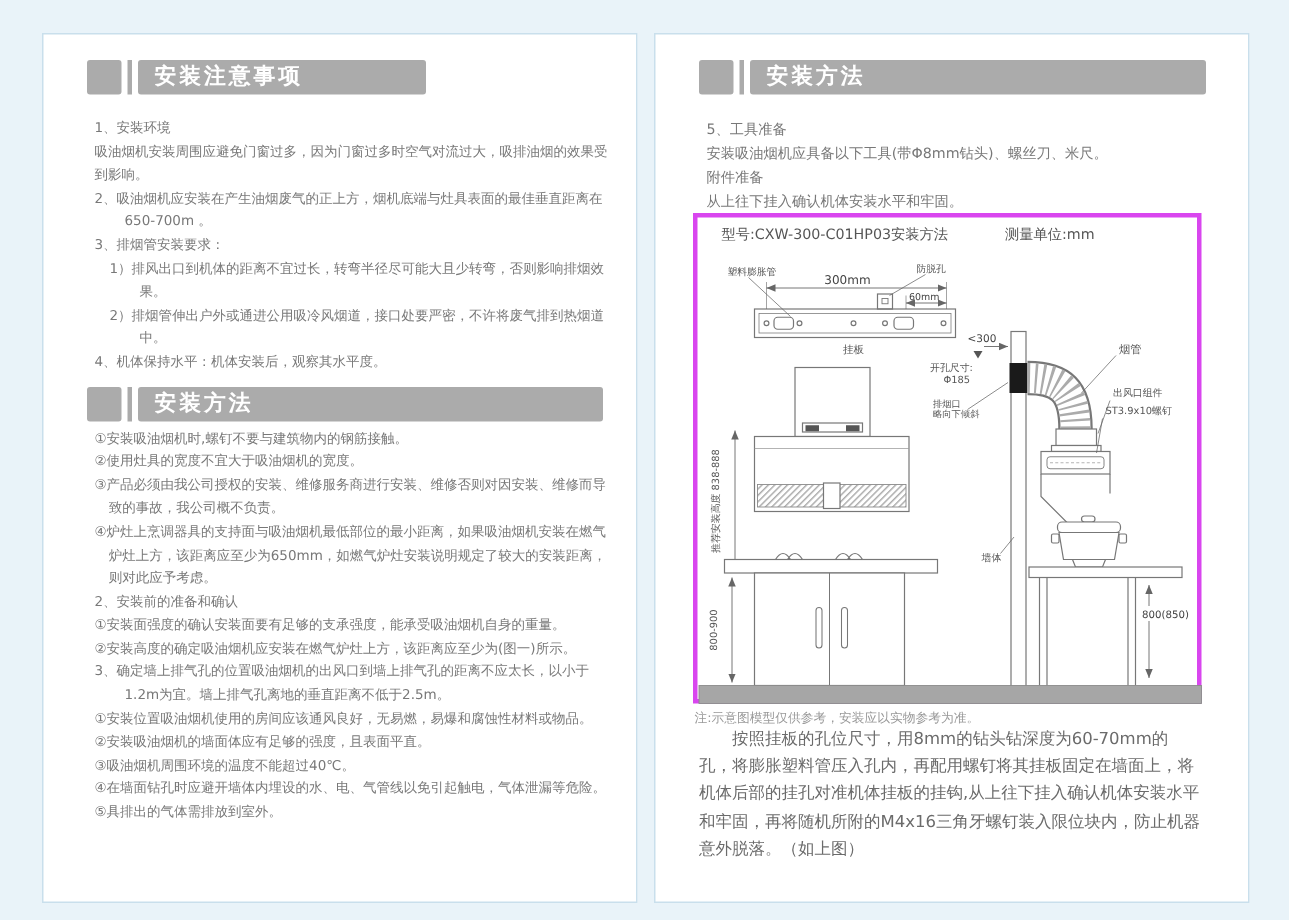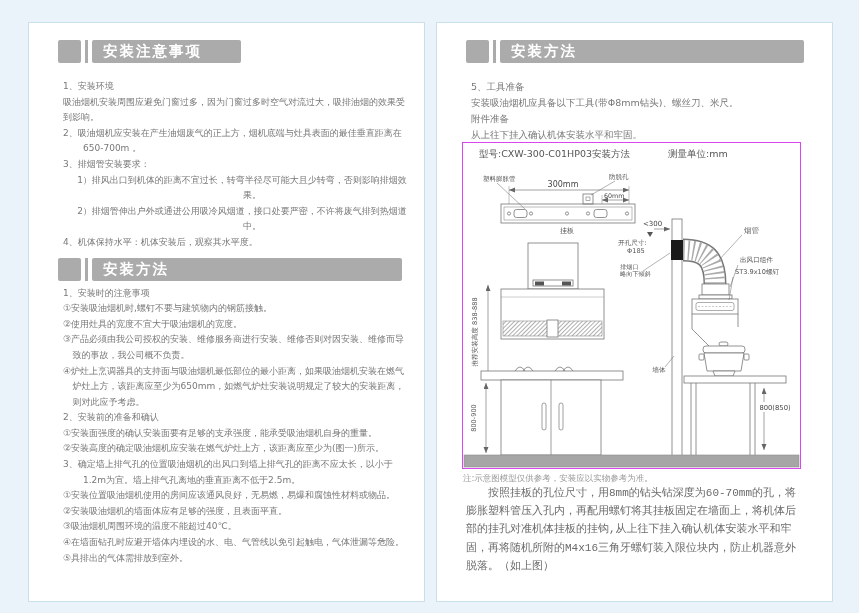--- a/index.html
+++ b/index.html
@@ -20,55 +20,54 @@
   .banner{display:flex;height:23px;}
   .banner-square{width:23px;height:23px;background:#ababab;border-radius:2px;flex:none;}
   .banner-gap{width:4px;flex:none;}
   .banner-bar{width:3px;height:23px;background:#ababab;flex:none;}
   .banner-main{
     height:23px;line-height:23px;background:#ababab;color:#ffffff;
     font-size:14.5px;font-weight:bold;letter-spacing:2px;
     padding-left:11px;border-radius:2px;box-sizing:border-box;flex:none;
     white-space:nowrap;overflow:hidden;
   }
-  .w-short{width:149px;font-family:Liberation Serif, serif;}
+  .w-short{width:192px;font-family:Liberation Serif, serif;}
   .w-long{width:310px;}
   .w-right{width:304px;}
 
   
   .plist{margin-top:16px;}
   .para{
     margin:0;padding:0;font-size:9px;line-height:15.6px;color:#787878;
     margin-left:5px;
   }
   .hang2{padding-left:20px;text-indent:-20px;}
   .hang1{padding-left:9.5px;text-indent:-9.5px;}
-  .sub{margin-left:15px;text-align:center;}
+  .sub{margin-left:15px;}
   .banner-mid{margin-top:7px;}
   .plist2{margin-top:5px;}
 
   .page-num{
     position:absolute;bottom:28px;left:0;width:100%;text-align:right;
     font-size:11.5px;color:#999;padding-left:44px;
   }
 
   
   .intro .para{font-size:9.5px;line-height:16px;}
   .diagram-box{
     position:absolute;left:25px;top:119px;width:339px;height:327px;
-    border:1px solid #d946ef;background:#fff;box-sizing:border-box;
+    border:3px solid #d946ef;background:#fff;box-sizing:border-box;
   }
   .diagram-note{
     position:absolute;left:26px;top:450px;font-size:8.5px;color:#999;
   }
   .body-para{
     position:absolute;left:29px;top:461px;width:334px;
     font-size:11px;line-height:18.2px;color:#6b6b6b;text-indent:2em;
     margin:0;
-    font-family:Liberation Mono, monospace;
   }
   svg text{font-family:"DejaVu Sans","Liberation Sans",sans-serif;}
 </style>
 </head>
 <body>
 
 <div class="page page-left">
   <div class="banner">
     <span class="banner-square"></span>
     <span class="banner-gap"></span>
@@ -91,21 +90,20 @@
   <div class="banner banner-mid">
     <span class="banner-square"></span>
     <span class="banner-gap"></span>
     <span class="banner-bar"></span>
     <span class="banner-gap"></span>
     <span class="banner-main w-long">安装方法</span>
   </div>
 
   <div class="plist plist2">
 
-  <p class="para">1、安装时的注意事项</p>
       <p class="para hang1">①安装吸油烟机时,螺钉不要与建筑物内的钢筋接触。</p>
       <p class="para hang1">②使用灶具的宽度不宜大于吸油烟机的宽度。</p>
       <p class="para hang1">③产品必须由我公司授权的安装、维修服务商进行安装、维修否则对因安装、维修而导致的事故，我公司概不负责。</p>
       <p class="para hang1">④炉灶上烹调器具的支持面与吸油烟机最低部位的最小距离，如果吸油烟机安装在燃气炉灶上方，该距离应至少为650mm，如燃气炉灶安装说明规定了较大的安装距离，则对此应予考虑。</p>
       <p class="para">2、安装前的准备和确认</p>
       <p class="para hang1">①安装面强度的确认安装面要有足够的支承强度，能承受吸油烟机自身的重量。</p>
       <p class="para hang1">②安装高度的确定吸油烟机应安装在燃气炉灶上方，该距离应至少为(图一)所示。</p>
       <p class="para hang2">3、确定墙上排气孔的位置吸油烟机的出风口到墙上排气孔的距离不应太长，以小于1.2m为宜。墙上排气孔离地的垂直距离不低于2.5m。</p>
       <p class="para hang1">①安装位置吸油烟机使用的房间应该通风良好，无易燃，易爆和腐蚀性材料或物品。</p>
       <p class="para hang1">②安装吸油烟机的墙面体应有足够的强度，且表面平直。</p>

